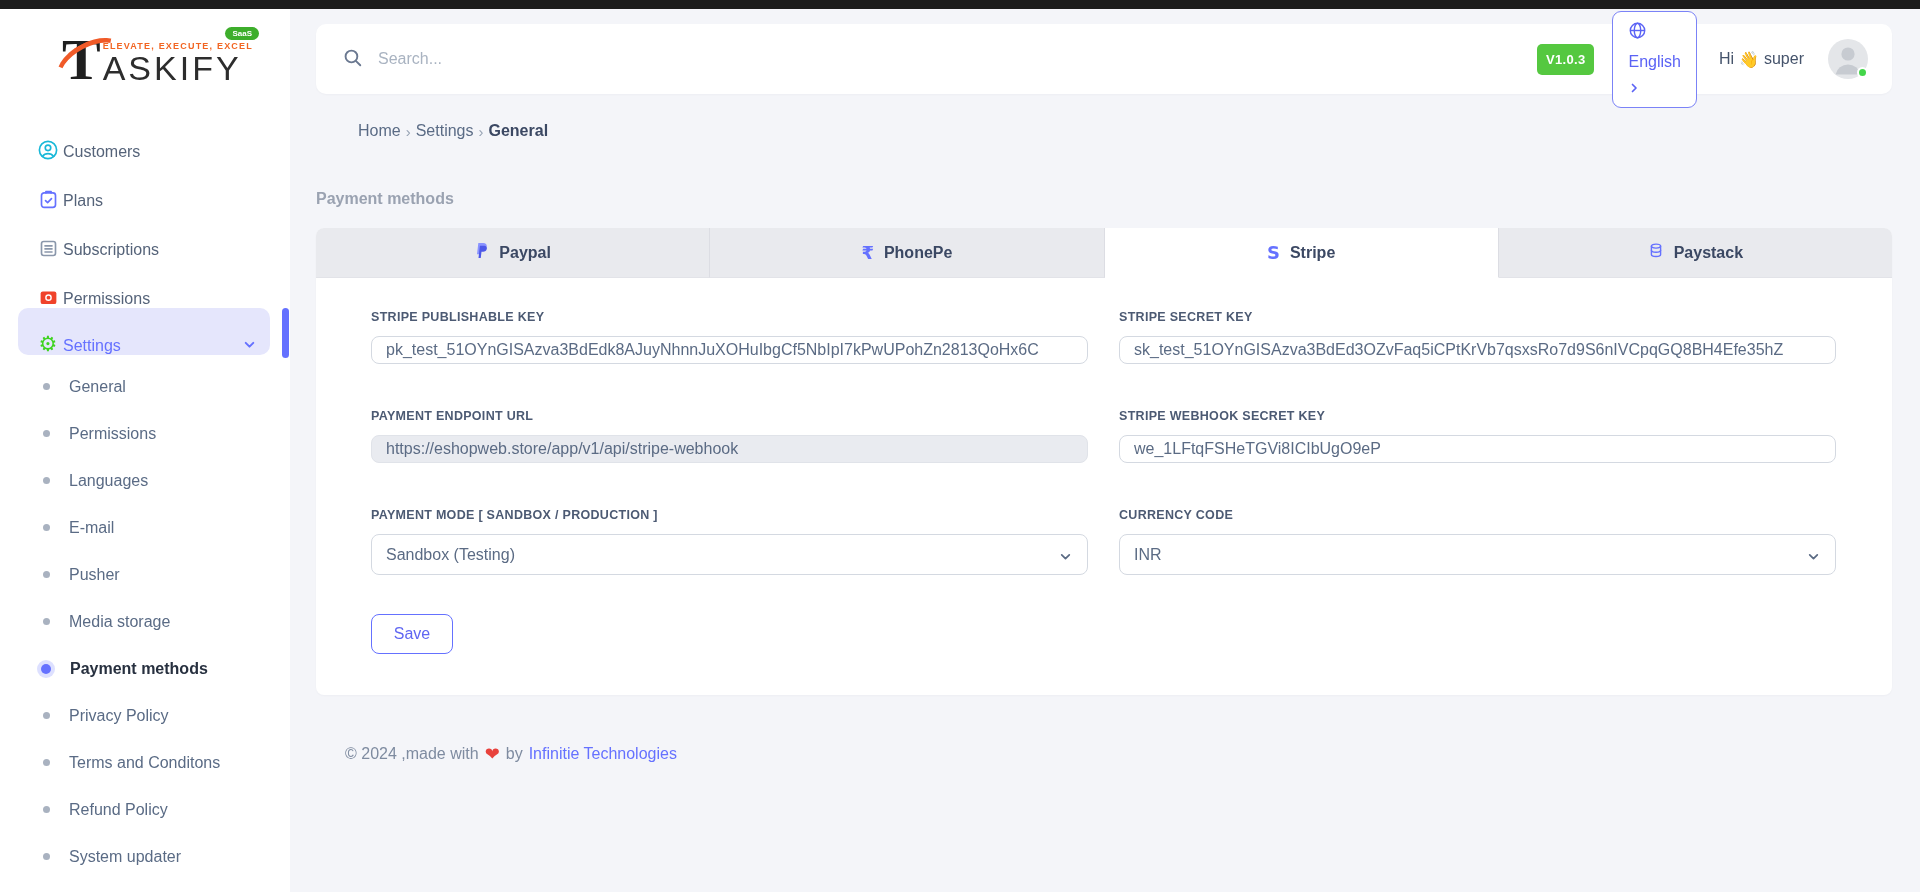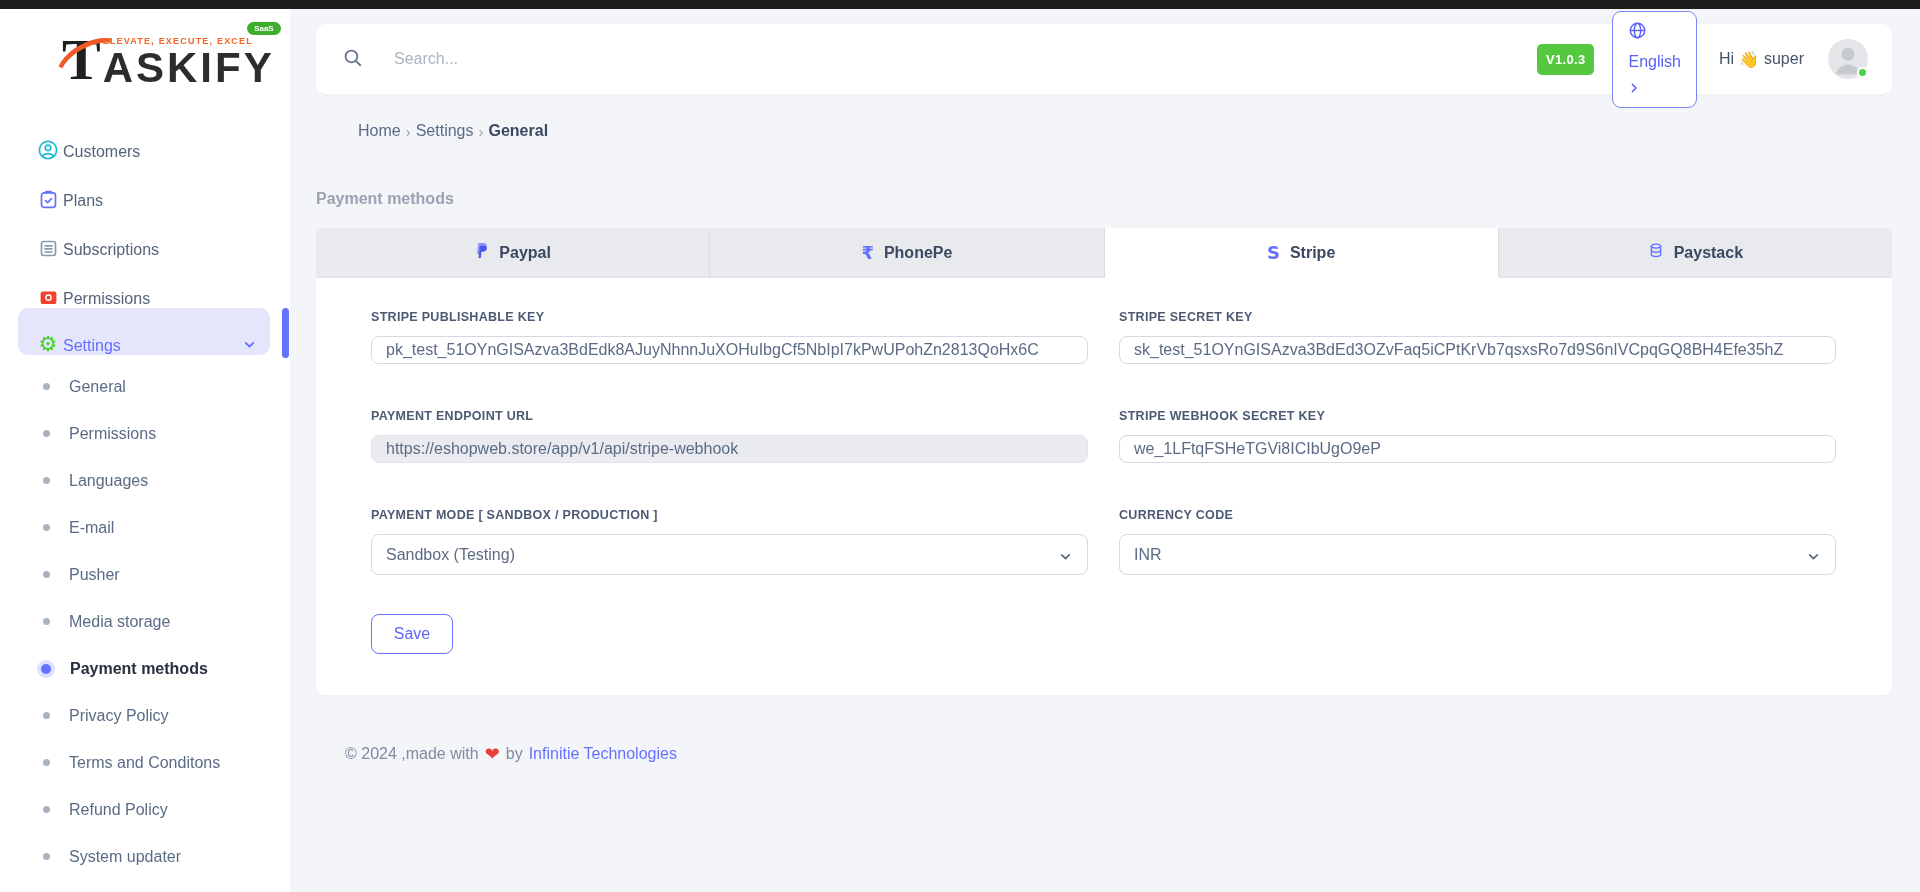--- a/index.html
+++ b/index.html
@@ -22,21 +22,21 @@
     font-size:58px; font-weight:800; color:#1f1f1f; line-height:0.9;
     font-family:"Liberation Serif", serif; position:relative; margin-right:2px;
   }
   .logo-swoosh {
     position:absolute; left:-8px; top:8px; width:74px; height:44px;
     border:4px solid transparent; border-top:5px solid #f05a28;
     border-radius:50%; transform:rotate(-28deg); pointer-events:none;
   }
   .logo-right { display:flex; flex-direction:column; position:relative; padding-top:6px; }
   .logo-tagline { color:#f26522; font-size:9px; font-weight:700; letter-spacing:1.2px; white-space:nowrap; }
-  .logo-rest { font-size:42px; font-weight:700; color:#2d2d2d; letter-spacing:3px; line-height:1.05; }
+  .logo-rest { font-size:34px; font-weight:400; color:#2d2d2d; letter-spacing:3px; line-height:1.05; }
   .logo-badge {
     position:absolute; top:-8px; right:-6px; background:#3dae2b; color:#fff;
     font-size:8px; font-weight:700; padding:2px 7px; border-radius:7px;
   }
 
   .menu { margin-top:0; }
   .menu-item {
     height:49px; display:flex; align-items:flex-end; gap:4px;
     padding:0 20px 0 37px; font-size:16px; font-weight:500; color:#556379; cursor:pointer;
   }
@@ -65,21 +65,21 @@
   }
 
   
   .content { margin-left:290px; padding:24px 28px 0 26px; }
 
   .header-card {
     height:70px; background:#fff; border-radius:10px;
     display:flex; align-items:center; padding:0 24px 0 26px;
     box-shadow:0 1px 2px rgba(30,40,60,0.03);
   }
-  .search-wrap { display:flex; align-items:center; gap:31px; flex:1; }
+  .search-wrap { display:flex; align-items:center; gap:15px; flex:1; }
   .search-input {
     border:none; outline:none; font-size:16px; color:#45536b; width:300px;
     font-family:"Liberation Sans", sans-serif; background:transparent;
   }
   .search-input::placeholder { color:#a9b3c1; }
   .header-right { display:flex; align-items:center; gap:18px; }
   .version-badge {
     background:#55c840; color:#fff; font-size:13px; font-weight:700;
     padding:8px 9px; border-radius:5px; letter-spacing:0.3px;margin-left:40px;
   }

